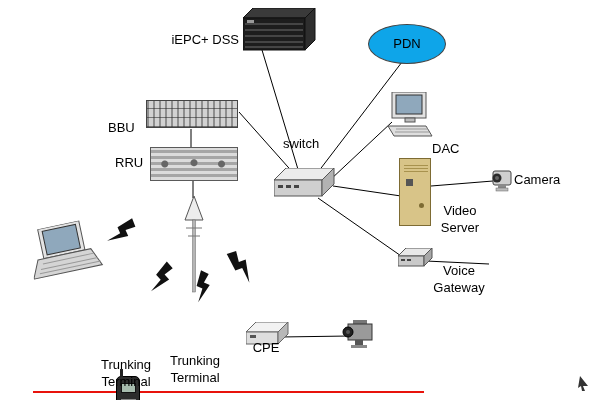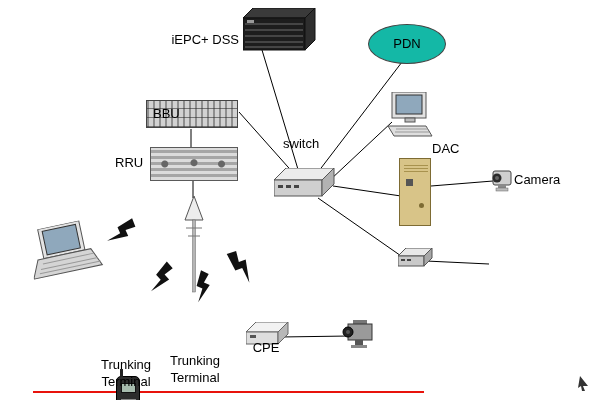--- a/index.html
+++ b/index.html
@@ -6,21 +6,21 @@
   html,body { background:#fff; }
   body { font-family:"Liberation Sans","DejaVu Sans",sans-serif; }
   .stage { position:relative; width:600px; height:400px; background:#ffffff; overflow:hidden; }
   svg.wires { position:absolute; left:0; top:0; z-index:0; }
   .node { position:absolute; z-index:2; }
   .label { position:absolute; z-index:3; font-size:13px; color:#000; line-height:1.3; }
   .center { text-align:center; }
   .right { text-align:right; }
 
   
-  .ellipse { border:1.5px solid #444; border-radius:50%; background:#14b8a6;
+  .ellipse { border:1.5px solid #444; border-radius:50%; background:#0ea5e9;
              display:flex; align-items:center; justify-content:center; }
   .ellipse .label { position:static; }
 
   
   .bbu-box { width:92px; height:28px; border:1px solid #444;
     background:
       repeating-linear-gradient(0deg, rgba(40,40,40,.55) 0 1px, transparent 1px 9px),
       repeating-linear-gradient(90deg, #8f8f8f 0 2px, #d2d2d2 2px 6px); }
 
   
@@ -93,21 +93,21 @@
       <rect x="4" y="12" width="7" height="3" fill="#999"></rect>
     </svg>
   </div>
   <div class="label right" style="left:155px; top:20px; width:84px;margin-top:12px;">iEPC+ DSS</div>
 
   <div class="node ellipse" style="left:368px; top:24px; width:78px; height:40px;">
     <div class="label">PDN</div>
   </div>
 
   <div class="node bbu-box" style="left:146px; top:100px;"></div>
-  <div class="label" style="left:108px; top:106px;margin-left:45px;">BBU</div>
+  <div class="label" style="left:108px; top:120px;">BBU</div>
 
   <div class="node rru-box" style="left:150px; top:147px;"></div>
   <div class="label" style="left:106px; top:155px;margin-left:9px;">RRU</div>
 
   <div class="node" style="left:274px; top:168px;">
     <svg width="62" height="32">
       <polygon points="0,12 12,0 60,0 48,12" fill="#ececec" stroke="#555"></polygon>
       <rect x="0" y="12" width="48" height="16" fill="#cfcfcf" stroke="#555"></rect>
       <polygon points="48,12 60,0 60,16 48,28" fill="#b2b2b2" stroke="#555"></polygon>
       <g fill="#444">
@@ -140,30 +140,32 @@
       <rect x="10" y="22" width="12" height="3" fill="#bbb" stroke="#666" stroke-width="0.5"></rect>
     </svg>
   </div>
   <div class="label" style="left:514px; top:172px;">Camera</div>
 
   <div class="node vs-body" style="left:399px; top:158px;">
     <div class="vs-vent"></div>
     <div class="vs-logo"></div>
     <div class="vs-btn"></div>
   </div>
+  <div class="label center" style="left:434px; top:203px; width:52px;">Video Server</div>
 
   <div class="node" style="left:398px; top:248px;">
     <svg width="36" height="20">
       <polygon points="0,8 8,0 34,0 26,8" fill="#e8e8e8" stroke="#555"></polygon>
       <rect x="0" y="8" width="26" height="10" fill="#c9c9c9" stroke="#555"></rect>
       <polygon points="26,8 34,0 34,10 26,18" fill="#a8a8a8" stroke="#555"></polygon>
       <rect x="3" y="11" width="4" height="2" fill="#444"></rect>
         <rect x="9" y="11" width="4" height="2" fill="#444"></rect>
     </svg>
   </div>
+  <div class="label center" style="left:428px; top:263px; width:62px;">Voice Gateway</div>
 
 
   <div class="node" style="left:176px; top:194px;">
     <svg width="36" height="104">
       <polygon points="18,2 9,26 27,26" fill="#ededed" stroke="#555"></polygon>
       <rect x="16.5" y="26" width="3" height="72" fill="#b5b5b5" stroke="#666" stroke-width="0.5"></rect>
       <line x1="10" y1="34" x2="26" y2="34" stroke="#777"></line>
       <line x1="12" y1="42" x2="24" y2="42" stroke="#777"></line>
     </svg>
   </div>

